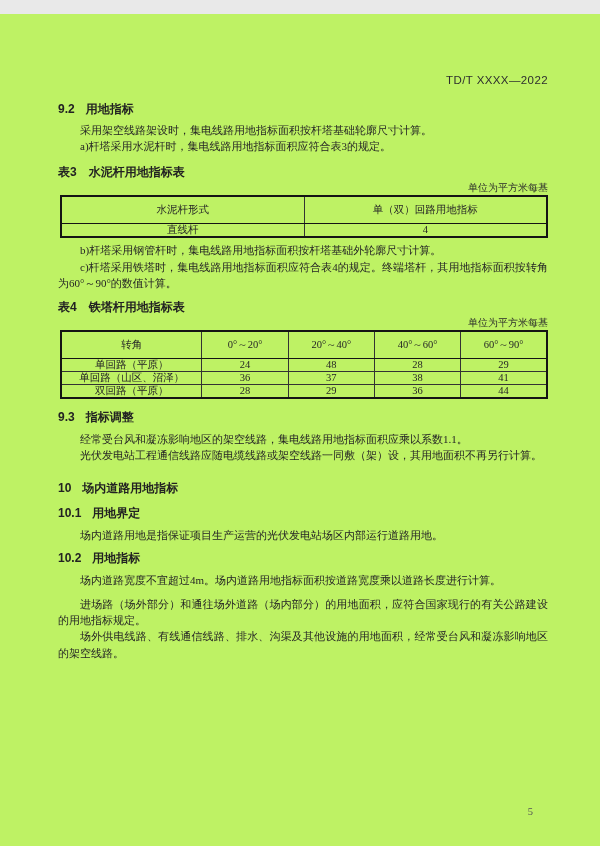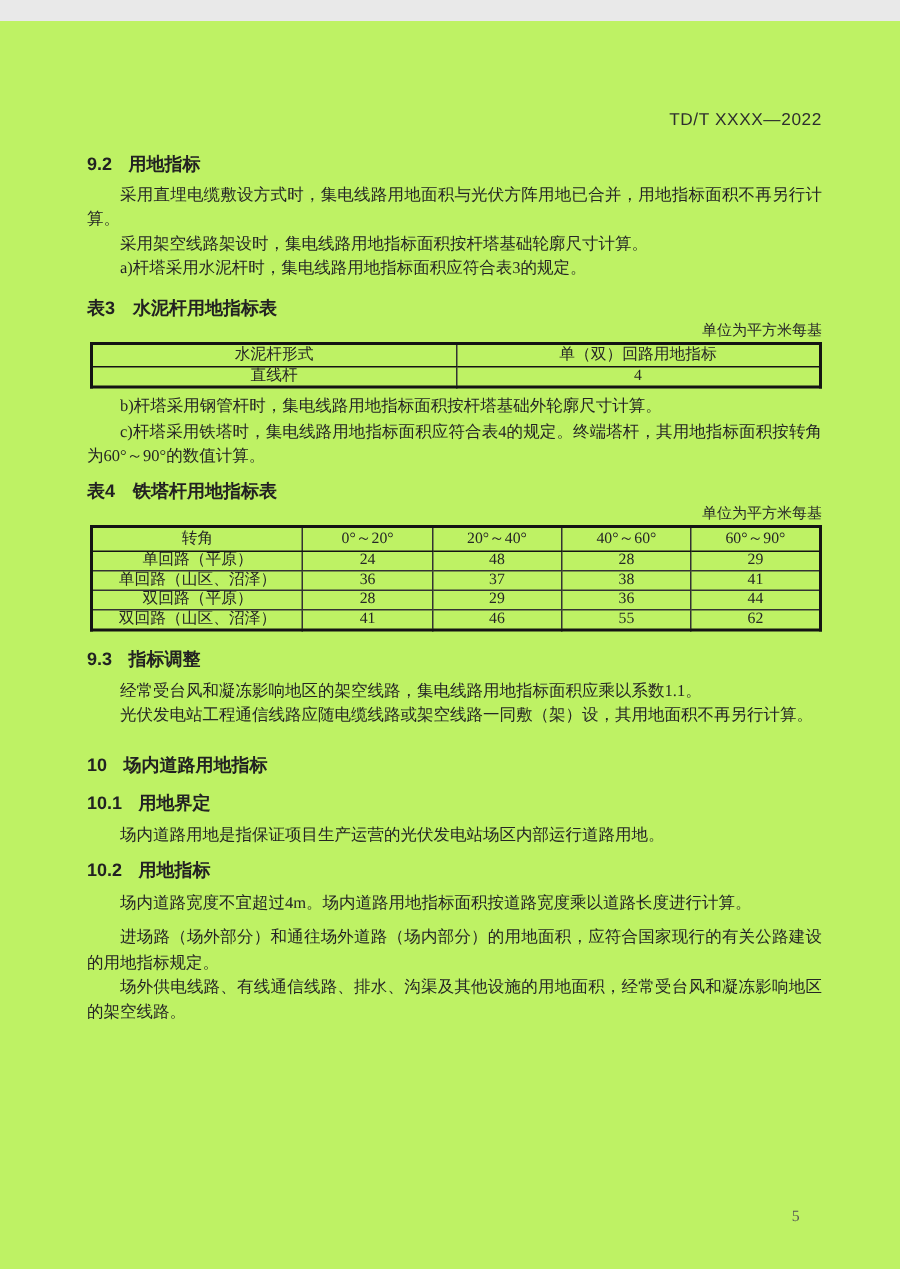--- a/index.html
+++ b/index.html
@@ -56,41 +56,40 @@
     border-collapse:collapse; table-layout:fixed;
     border:2px solid #141414;
   }
   .dtable th, .dtable td {
     border:1px solid #333;
     font-weight:normal; text-align:center;
     font-size:10.5px; padding:0 2px; color:#262626;
     height:13px; line-height:12px;
     overflow:hidden; white-space:nowrap;
   }
-  .dtable thead th { height:16px; border-bottom:1.6px solid #141414; }
+  .dtable thead th { height:28px; border-bottom:1.6px solid #141414; }
   .t4 th:first-child, .t4 td:first-child { width:29%; }
   .page-number {
     position:absolute; top:792px; right:67px;
     font-size:10.5px; color:#555;
     font-family:"Liberation Serif","DejaVu Serif",serif;
   }
 </style>
 </head>
 <body>
 
 <div class="page">
   <div class="content">
 
     <div class="doc-header">TD/T XXXX—2022</div>
 
     <div class="heading h-92">
       <span class="sec-no">9.2</span><span>用地指标</span>
     </div>
     <div class="pgroup">
-      <p class="para">采用直埋电缆敷设方式时，集电线路用地面积与光伏方阵用地已合并，用地指标面积不再另行计算。</p>
       <p class="para">采用架空线路架设时，集电线路用地指标面积按杆塔基础轮廓尺寸计算。</p>
       <p class="para">a)杆塔采用水泥杆时，集电线路用地指标面积应符合表3的规定。</p>
     </div>
 
     <div class="tbl-caption">
       <span class="cap-no">表3</span><span>水泥杆用地指标表</span>
     </div>
     <div class="tbl-unit">单位为平方米每基</div>
     <table class="dtable t3">
         <thead>
@@ -141,27 +140,20 @@
             <td>38</td>
             <td>41</td>
           </tr>
           <tr>
             <td>双回路（平原）</td>
             <td>28</td>
             <td>29</td>
             <td>36</td>
             <td>44</td>
           </tr>
-          <tr>
-            <td>双回路（山区、沼泽）</td>
-            <td>41</td>
-            <td>46</td>
-            <td>55</td>
-            <td>62</td>
-          </tr>
         </tbody>
       </table>
 
     <div class="heading h-93">
       <span class="sec-no">9.3</span><span>指标调整</span>
     </div>
     <div class="pgroup-s">
       <p class="para">经常受台风和凝冻影响地区的架空线路，集电线路用地指标面积应乘以系数1.1。</p>
       <p class="para">光伏发电站工程通信线路应随电缆线路或架空线路一同敷（架）设，其用地面积不再另行计算。</p>
     </div>

